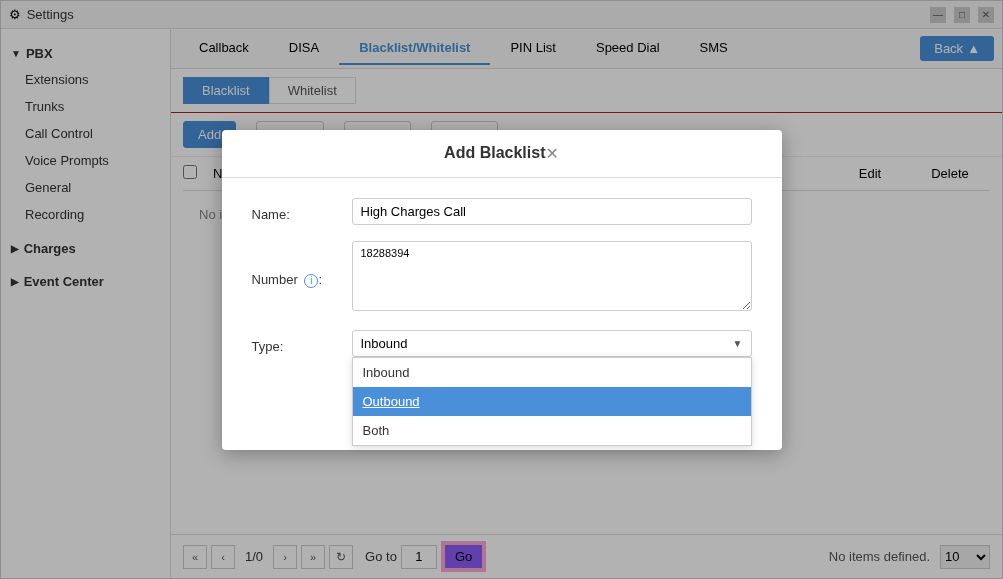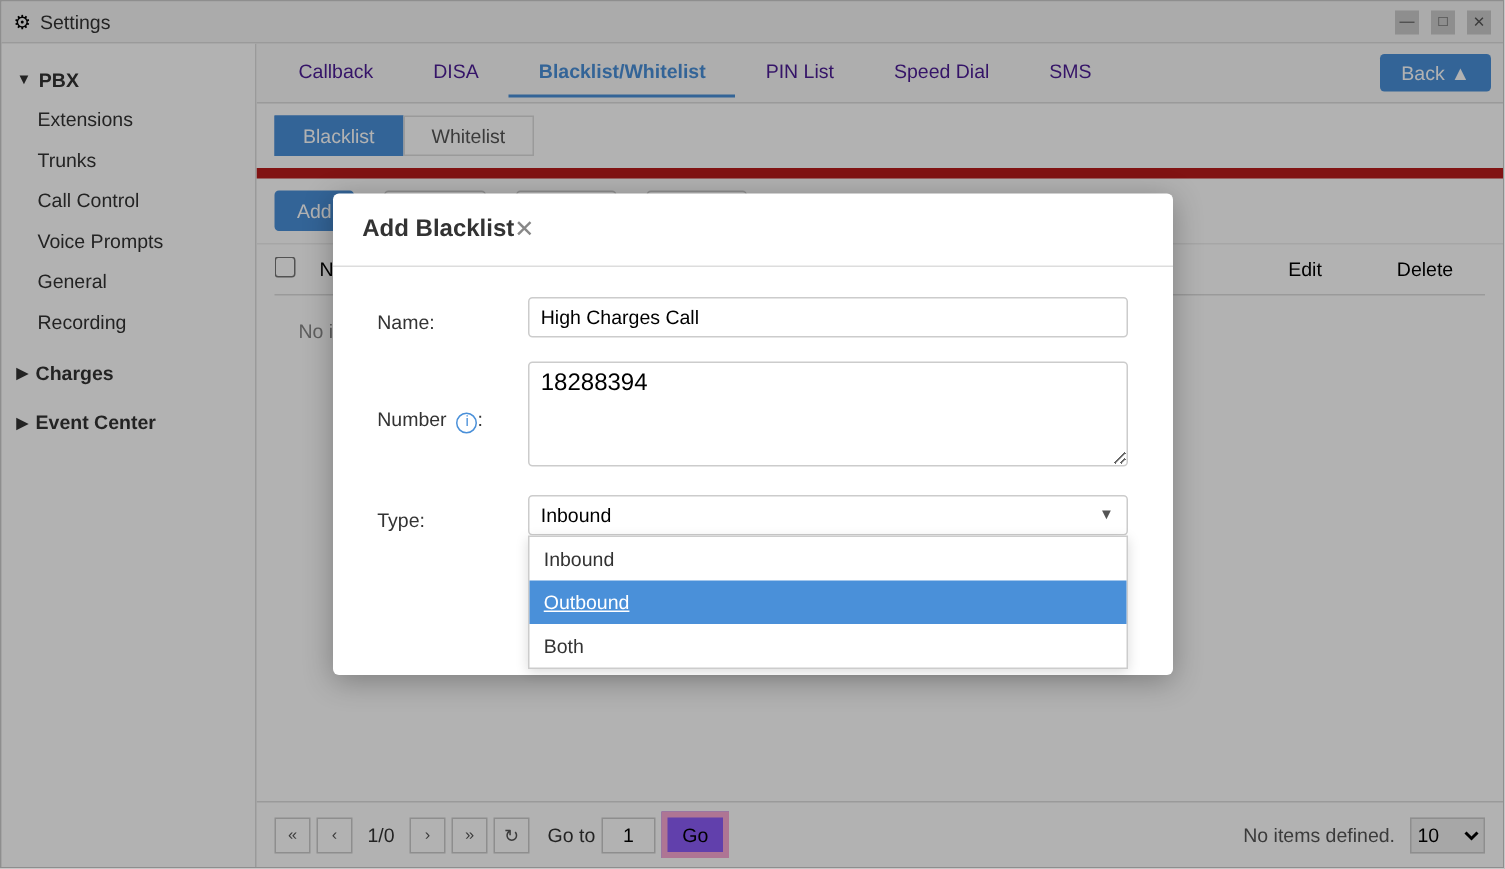--- a/index.html
+++ b/index.html
@@ -21,26 +21,26 @@
     .sidebar-group-header { display: flex; align-items: center; padding: 5px 10px; font-weight: bold; color: #333; cursor: pointer; }
     .sidebar-group-header .chevron { margin-right: 5px; font-size: 10px; }
     .sidebar-item { padding: 6px 10px 6px 24px; color: #333; cursor: pointer; }
     .sidebar-item.active { background: #4a90d9; color: #fff; }
 
     
     .content { flex: 1; display: flex; flex-direction: column; overflow: hidden; }
 
     
     .tabs { display: flex; align-items: center; border-bottom: 1px solid #ddd; background: #f9f9f9; padding: 0 8px; height: 40px; }
-    .tab { padding: 8px 20px; cursor: pointer; color: #4c1d95; border-bottom: 2px solid transparent; }
+    .tab { padding: 8px 20px; cursor: pointer; color: #000000; border-bottom: 2px solid transparent; }
     .tab.active { border-bottom: 2px solid #4a90d9; color: #4a90d9; font-weight: bold; }
     .tab-back { margin-left: auto; background: #4a90d9; color: #fff; padding: 5px 14px; cursor: pointer; border-radius: 3px; display: flex; align-items: center; gap: 4px; }
 
     
-    .sub-tabs { display: flex; padding: 8px 12px; gap: 0; border-bottom: 7px solid #b91c1c; }
+    .sub-tabs { display: flex; padding: 8px 12px; gap: 0; border-bottom: 1px solid #b91c1c; }
     .sub-tab { padding: 5px 18px; cursor: pointer; border: 1px solid #ddd; color: #555; background: #fff; }
     .sub-tab.active { background: #4a90d9; color: #fff; border-color: #4a90d9; }
 
     
     .toolbar { display: flex; padding: 8px 12px; gap: 20px; border-bottom: 1px solid #eee; }
     .btn { padding: 5px 14px; border: 1px solid #ccc; background: #fff; cursor: pointer; border-radius: 3px; color: #333; }
     .btn-primary { background: #4a90d9; color: #fff; border-color: #4a90d9; }
 
     
     .table-area { flex: 1; overflow: auto; padding: 0 12px; }
@@ -58,29 +58,29 @@
     .page-btn { width: 24px; height: 24px; border: 1px solid #ccc; background: #fff; cursor: pointer; display: flex; align-items: center; justify-content: center; font-size: 11px; color: #555; }
     .page-info { padding: 0 6px; color: #333; }
     .page-input { width: 36px; height: 24px; border: 1px solid #ccc; text-align: center; }
     .page-go { padding: 4px 10px; border: 4px solid #f9a8d4; background: #8b5cf6; cursor: pointer; }
     .items-defined { margin-left: auto; color: #555; }
     .items-per-page { width: 50px; height: 24px; border: 1px solid #ccc; margin-left: 6px; }
 
     
     .modal-overlay { position: absolute; top: 0; left: 0; width: 100%; height: 100%; background: rgba(0,0,0,0.3); display: flex; align-items: center; justify-content: center; z-index: 100; }
     .modal { background: #fff; border-radius: 4px; box-shadow: 0 4px 20px rgba(0,0,0,0.3); width: 560px; position: relative; }
-    .modal-header { display: flex; align-items: center; justify-content: flex-start; padding: 14px 20px; border-bottom: 1px solid #ddd; }
+    .modal-header { display: flex; align-items: center; justify-content: center; padding: 14px 20px; border-bottom: 1px solid #ddd; }
     .modal-title { font-size: 16px; font-weight: bold; color: #333; }
     .modal-close { cursor: pointer; color: #888; font-size: 16px; }
     .modal-body { padding: 20px 30px; }
     .form-row { display: flex; align-items: center; margin-bottom: 16px; }
     .form-label { width: 100px; padding-top: 6px; color: #333; }
     .form-control { flex: 1; }
     .form-input { width: 100%; padding: 5px 8px; border: 1px solid #ccc; border-radius: 3px; font-size: 13px; }
-    .form-textarea { width: 100%; padding: 5px 8px; border: 1px solid #ccc; border-radius: 3px; font-size: 16px; height: 70px; resize: vertical; }
+    .form-textarea { width: 100%; padding: 5px 8px; border: 1px solid #ccc; border-radius: 3px; font-size: 11px; height: 70px; resize: vertical; }
 
     
     .dropdown-wrapper { position: relative; }
     .dropdown-select-inner { display: flex; align-items: center; justify-content: space-between; width: 100%; padding: 5px 8px; border: 1px solid #ccc; border-radius: 3px; font-size: 13px; background: #fff; cursor: pointer; }
     .dropdown-arrow { font-size: 10px; color: #555; }
 
     
     .dropdown-list { position: absolute; top: 100%; left: 0; width: 100%; background: #fff; border: 1px solid #ccc; box-shadow: 0 2px 8px rgba(0,0,0,0.15); z-index: 200; }
     .dropdown-option { padding: 7px 10px; cursor: pointer; color: #333; }
     .dropdown-option.selected { background: #4a90d9; color: #fff; text-decoration: underline; }

